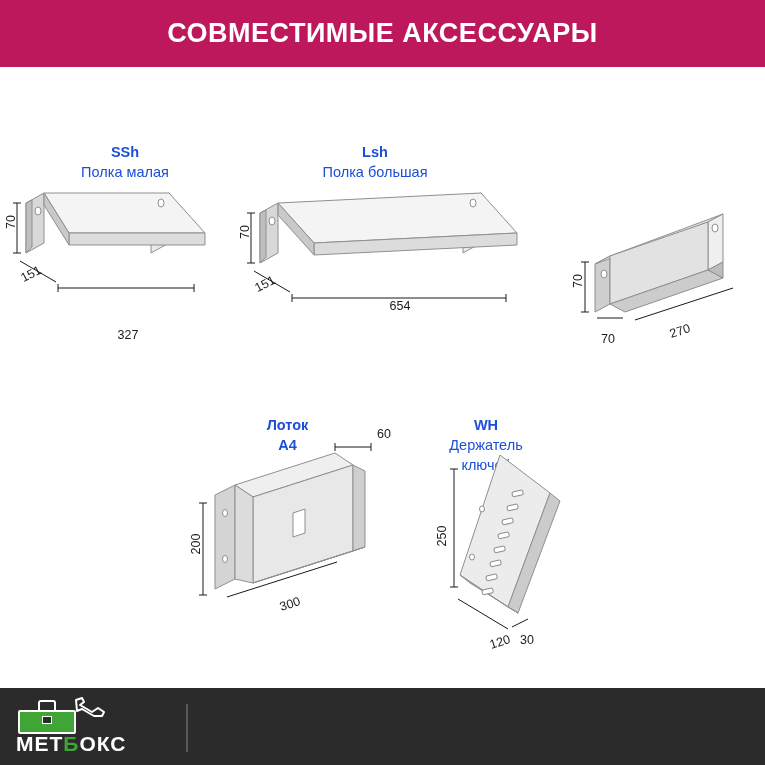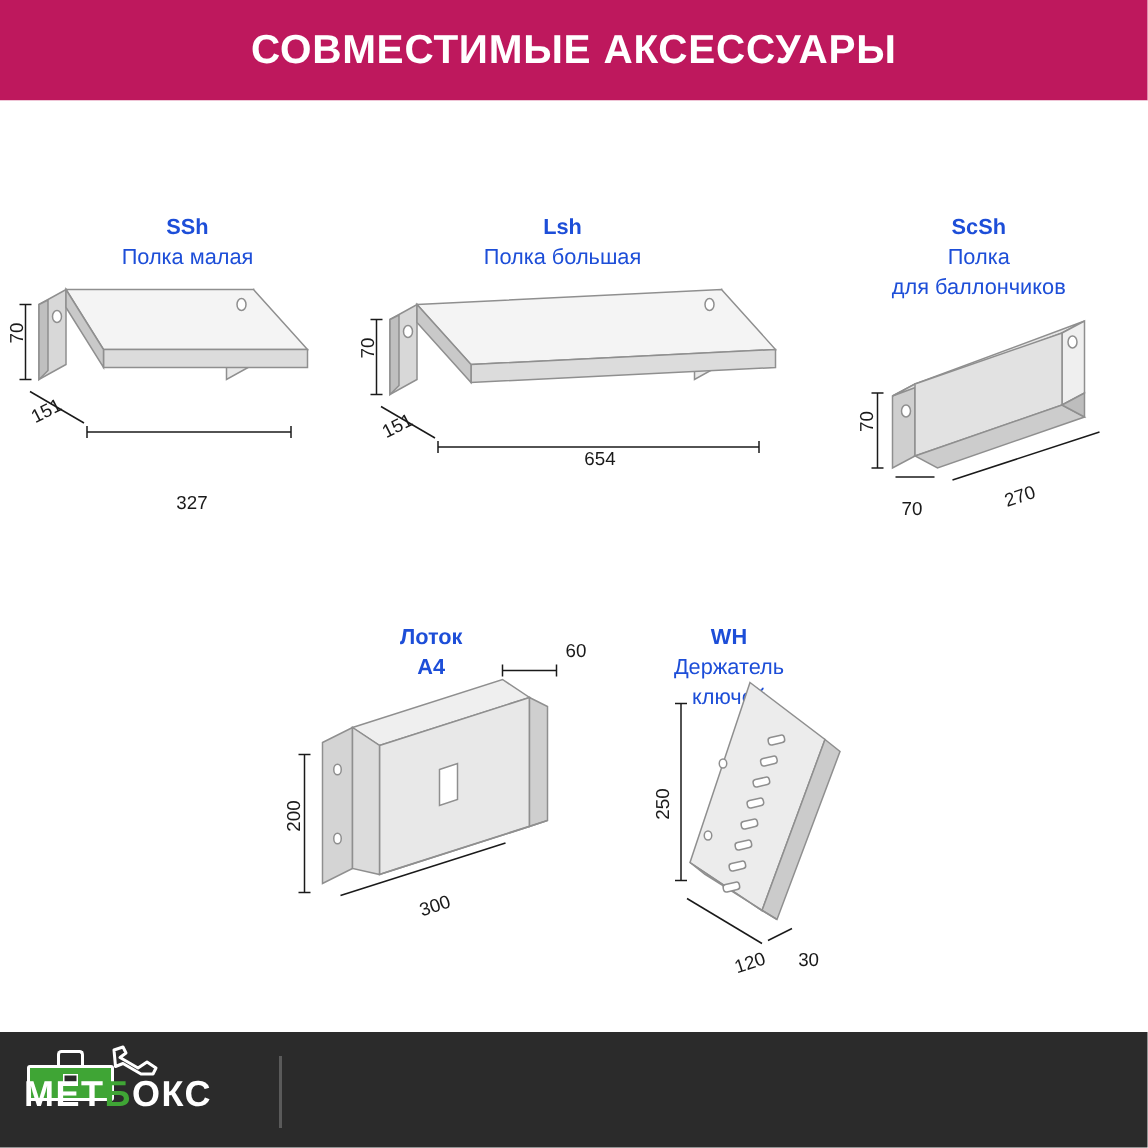--- a/index.html
+++ b/index.html
@@ -96,22 +96,22 @@
     position: absolute;
     left: 62px;
     top: 0px;
     width: 36px;
     height: 22px;
   }
   .logo-wrench svg { display: block; }
   .logo-text {
     position: absolute;
     left: 6px;
-    top: 20px;
-    font-size: 24px;
+    top: 36px;
+    font-size: 21px;
     font-weight: bold;
     color: #ffffff;
     letter-spacing: 1px;
   }
   .logo-text .accent { color: #3fa535; }
   .logo-divider {
     position: absolute;
     left: 176px;
     top: 8px;
     width: 2px;
@@ -181,25 +181,20 @@
     <div class="item item-label" id="lbl-ssh">
       <b>SSh</b> 
       <span>Полка малая</span>
     </div>
 
     <div class="item item-label" id="lbl-lsh">
       <b>Lsh</b> 
       <span>Полка большая</span>
     </div>
 
-    <div class="item item-label" id="lbl-scsh">
-      <b>ScSh</b> 
-      <span>Полка
-для баллончиков</span>
-    </div>
 
     <div class="item item-label" id="lbl-tray">
       <b>Лоток</b> 
       <b>A4</b>
     </div>
 
     <div class="item item-label" id="lbl-wh">
       <b>WH</b> 
       <span>Держатель
 ключей</span>
@@ -339,21 +334,21 @@
 
         <line x1="14" y1="22" x2="14" y2="140" stroke="#1a1a1a" stroke-width="1"></line>
         <line x1="10" y1="22" x2="18" y2="22" stroke="#1a1a1a" stroke-width="1"></line>
         <line x1="10" y1="140" x2="18" y2="140" stroke="#1a1a1a" stroke-width="1"></line>
 
         <line x1="18" y1="152" x2="68" y2="182" stroke="#1a1a1a" stroke-width="1"></line>
         <line x1="72" y1="180" x2="88" y2="172" stroke="#1a1a1a" stroke-width="1"></line>
       </svg>
       <div class="dim rot90" style="left:-18px; top:82px; width:40px; text-align:center;">250</div>
       <div class="dim rot18" style="left:42px; top:188px; width:36px; text-align:center;">120</div>
-      <div class="dim" style="left:80px; top:186px; width:26px; text-align:right;">30</div>
+      <div class="dim" style="left:80px; top:186px; width:26px; text-align:left;">30</div>
     </div>
 
   </div>
 
   <div class="footer-bar">
     <div class="logo">
       <div class="logo-toolbox">
         <div class="logo-box-handle"></div>
         <div class="logo-box-body"></div>
         <div class="logo-box-latch"></div>

